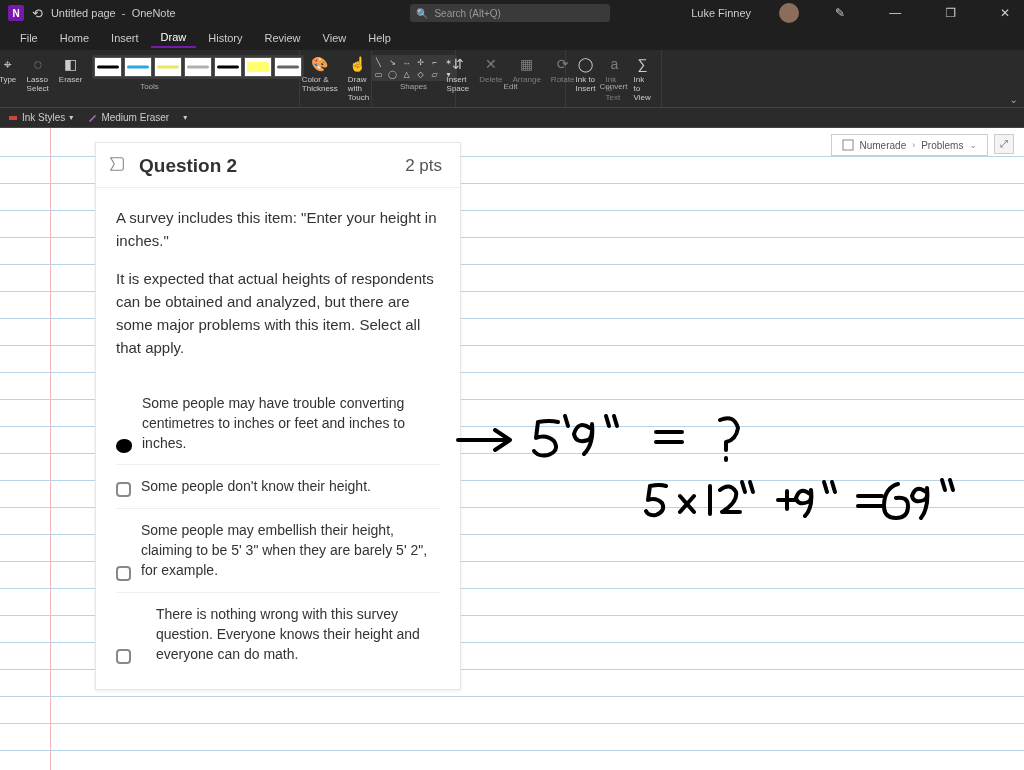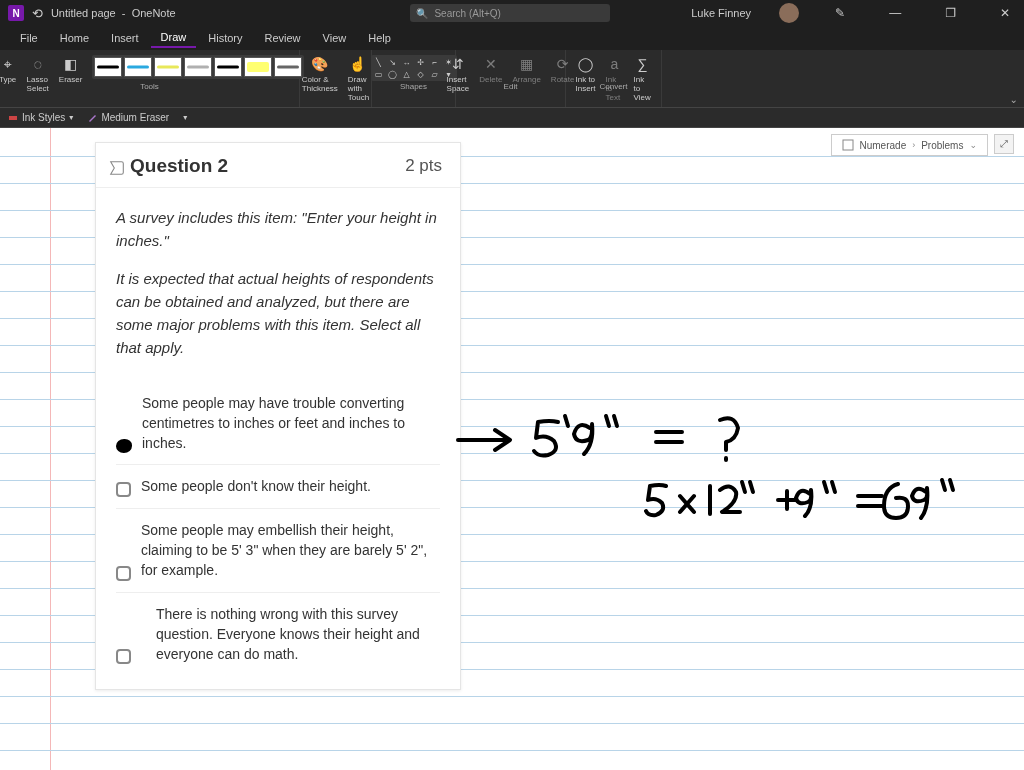--- a/index.html
+++ b/index.html
@@ -44,26 +44,26 @@
     .margin-line { position: absolute; left: 50px; top: 0; bottom: 0; width: 1px; background: #f4b7b7; }
 
     
     .breadcrumb-box { position: absolute; right: 36px; top: 134px; height: 22px; background: #fff; border: 1px solid #ccc; display: flex; align-items: center; padding: 0 10px; gap: 6px; font-size: 10px; color: #555; }
     .breadcrumb-chev { color: #888; font-size: 9px; }
     .expand-btn { position: absolute; right: 10px; top: 134px; width: 20px; height: 20px; background: #f3f3f3; border: 1px solid #ccc; display: flex; align-items: center; justify-content: center; font-size: 10px; color: #555; cursor: pointer; }
 
     
     .question-card { position: absolute; left: 95px; top: 142px; width: 366px; background: #fff; border: 1px solid #e5e5e5; box-shadow: 0 1px 3px rgba(0,0,0,0.08); }
     .question-header { display: flex; align-items: center; justify-content: space-between; padding: 12px 18px 10px 12px; border-bottom: 1px solid #eee; }
-    .question-header-left { display: flex; align-items: flex-end; gap: 4px; }
+    .question-header-left { display: flex; align-items: flex-start; gap: 13px; }
     .bookmark-icon { width: 18px; height: 18px; }
     .question-title { font-size: 19px; font-weight: 700; color: #333; }
     .question-pts { font-size: 17px; color: #555; }
     .question-body { padding: 18px 20px 8px 20px; font-size: 15px; color: #333; line-height: 1.55; }
-    .question-body p { margin-bottom: 14px; font-style: italic; }
+    .question-body p { margin-bottom: 14px; }
     .options-list { padding: 0 20px 14px 20px; }
     .option-row { display: flex; gap: 10px; padding: 11px 0; border-bottom: 1px solid #eee; align-items: flex-end; }
     .option-row:last-child { border-bottom: none; gap: 25px; }
     .checkbox { width: 15px; height: 15px; border: 2px solid #888; border-radius: 4px; flex-shrink: 0; margin-top: 2px; }
     .checkbox.filled { background: #000; border-color: #000; border-radius: 50% 45% 50% 48%; width: 16px; height: 14px; }
     .option-text { font-size: 14px; color: #333; line-height: 1.45; }
 
     
     .ink-layer { position: absolute; top: 128px; left: 0; width: 1024px; height: 642px; pointer-events: none; }
 

